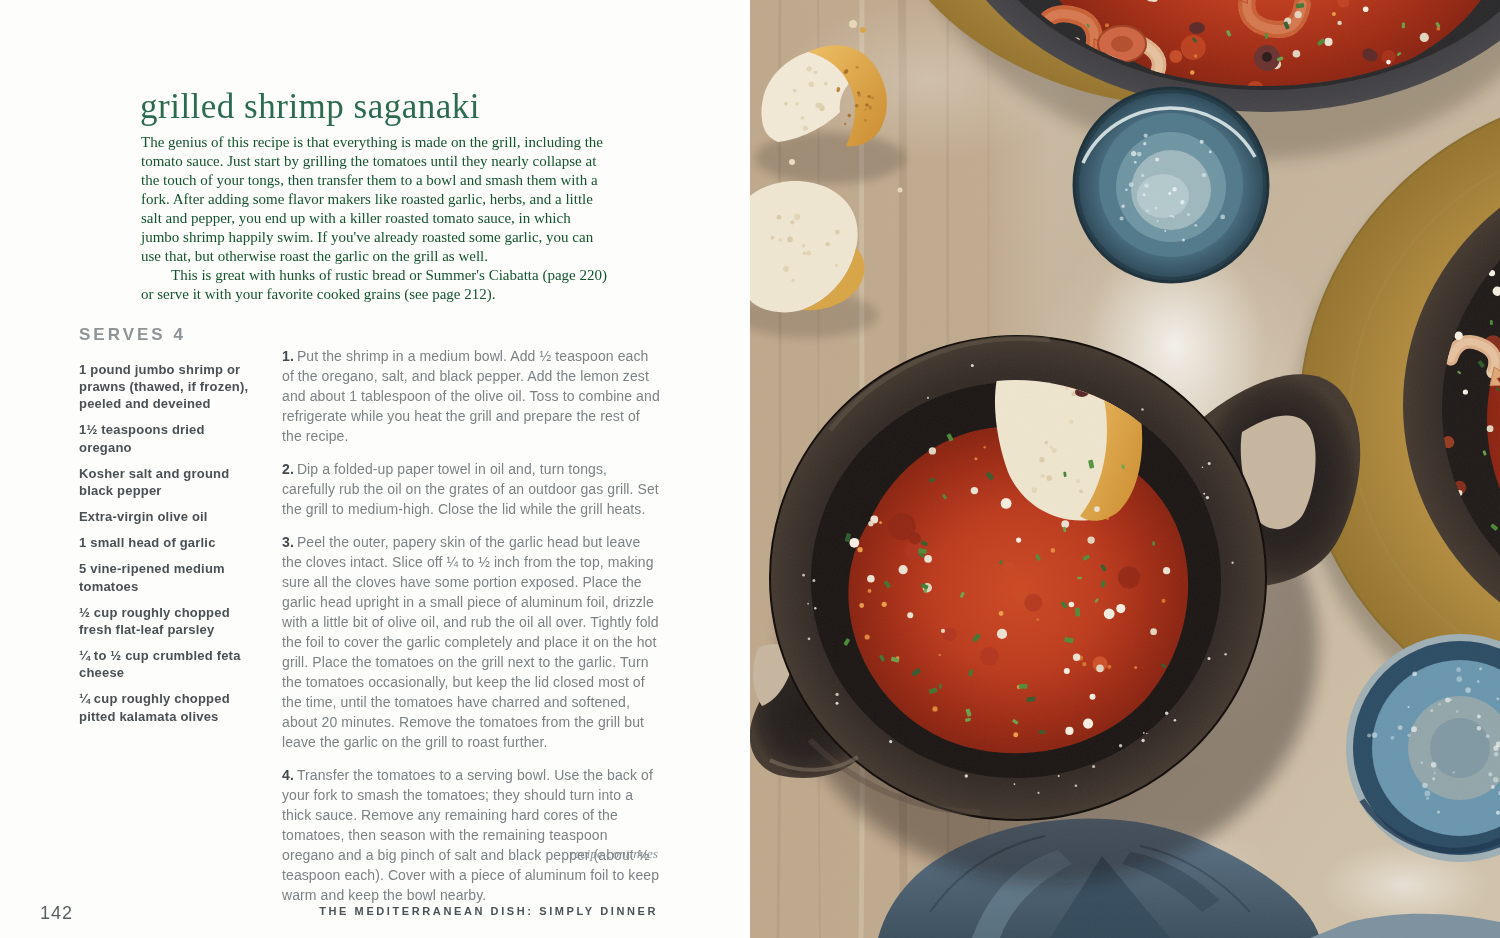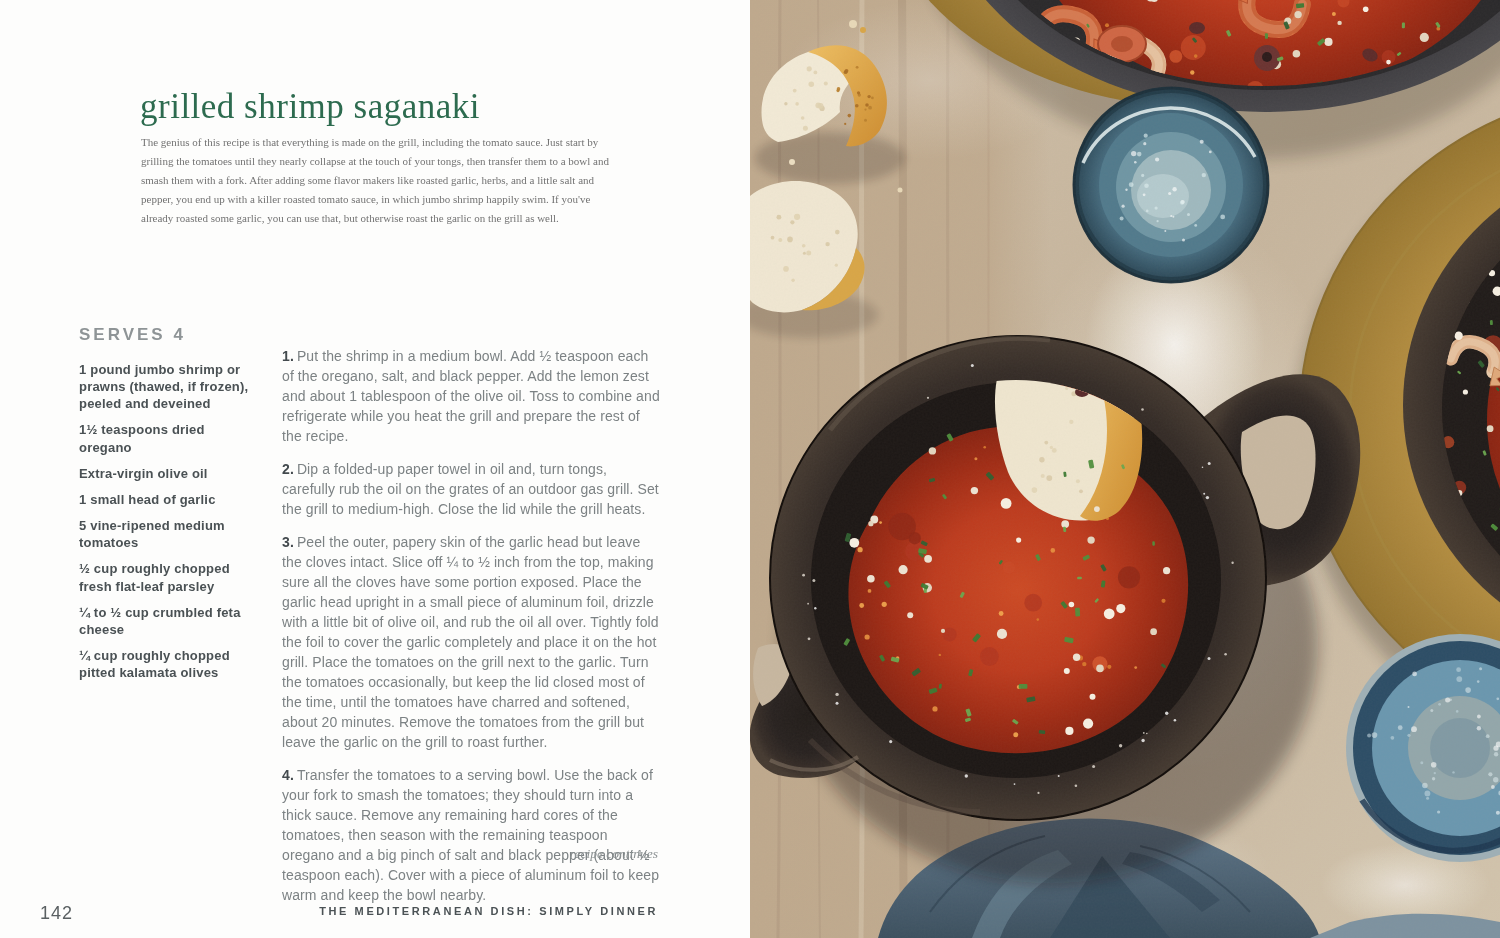--- a/index.html
+++ b/index.html
@@ -5,21 +5,21 @@
   html,body{margin:0;padding:0;background:#ffffff;}
   body{width:1500px;height:938px;overflow:hidden;font-family:"Liberation Sans",sans-serif;}
   .spread{position:relative;width:1280px;height:938px;display:flex;background:#fefefdf0;}
   .page-left{position:relative;width:750px;height:938px;background:#fdfdfc;flex:0 0 750px;}
   .photo{position:relative;width:750px;height:938px;flex:0 0 750px;overflow:hidden;}
   .photo svg{display:block;}
 
   .recipe-title{position:absolute;left:140px;top:64px;font-family:"Liberation Serif",serif;
     font-size:35px;font-weight:500;letter-spacing:.5px;color:#2d6b4f;}
   .intro{position:absolute;left:141px;top:133px;width:468px;font-family:"Liberation Serif",serif;
-    font-size:11px;line-height:19px;color:#737373;}
+    font-size:15px;line-height:19px;color:#14532d;}
   .intro p{margin:0;}
   .intro .note-para{text-indent:30px;}
 
   .ingredients{position:absolute;left:79px;top:325px;width:178px;}
   .serves{font-size:17px;font-weight:bold;letter-spacing:3px;color:#8e9496;}
   .ing-list{list-style:none;margin:16px 0 0 0;padding:0;}
   .ing-list li{font-size:13px;font-weight:bold;color:#4a5154;line-height:1.32;
     letter-spacing:.2px;margin-bottom:9px;}
 
   .steps{position:absolute;left:282px;top:346px;width:380px;}
@@ -35,27 +35,29 @@
 </head>
 <body>
 
 <div class="spread">
 
   <div class="page-left">
     <h1 class="recipe-title">grilled shrimp saganaki</h1>
 
     <div class="intro">
       <p>The genius of this recipe is that everything is made on the grill, including the tomato sauce. Just start by grilling the tomatoes until they nearly collapse at the touch of your tongs, then transfer them to a bowl and smash them with a fork. After adding some flavor makers like roasted garlic, herbs, and a little salt and pepper, you end up with a killer roasted tomato sauce, in which jumbo shrimp happily swim. If you've already roasted some garlic, you can use that, but otherwise roast the garlic on the grill as well.</p>
+      <p class="note-para">This is great with hunks of rustic bread or Summer's Ciabatta (page 220) or serve it with your favorite cooked grains (see page 212).</p>
     </div>
 
     <div class="ingredients">
       <div class="serves">SERVES 4</div>
       <ul class="ing-list">
         <li>1 pound jumbo shrimp or prawns (thawed, if frozen), peeled and deveined</li>
         <li>1½ teaspoons dried oregano</li>
+        <li>Kosher salt and ground black pepper</li>
         <li>Extra-virgin olive oil</li>
         <li>1 small head of garlic</li>
         <li>5 vine-ripened medium tomatoes</li>
         <li>½ cup roughly chopped fresh flat-leaf parsley</li>
         <li>¼ to ½ cup crumbled feta cheese</li>
         <li>¼ cup roughly chopped pitted kalamata olives</li>
       </ul>
     </div>
 
     <div class="steps">

